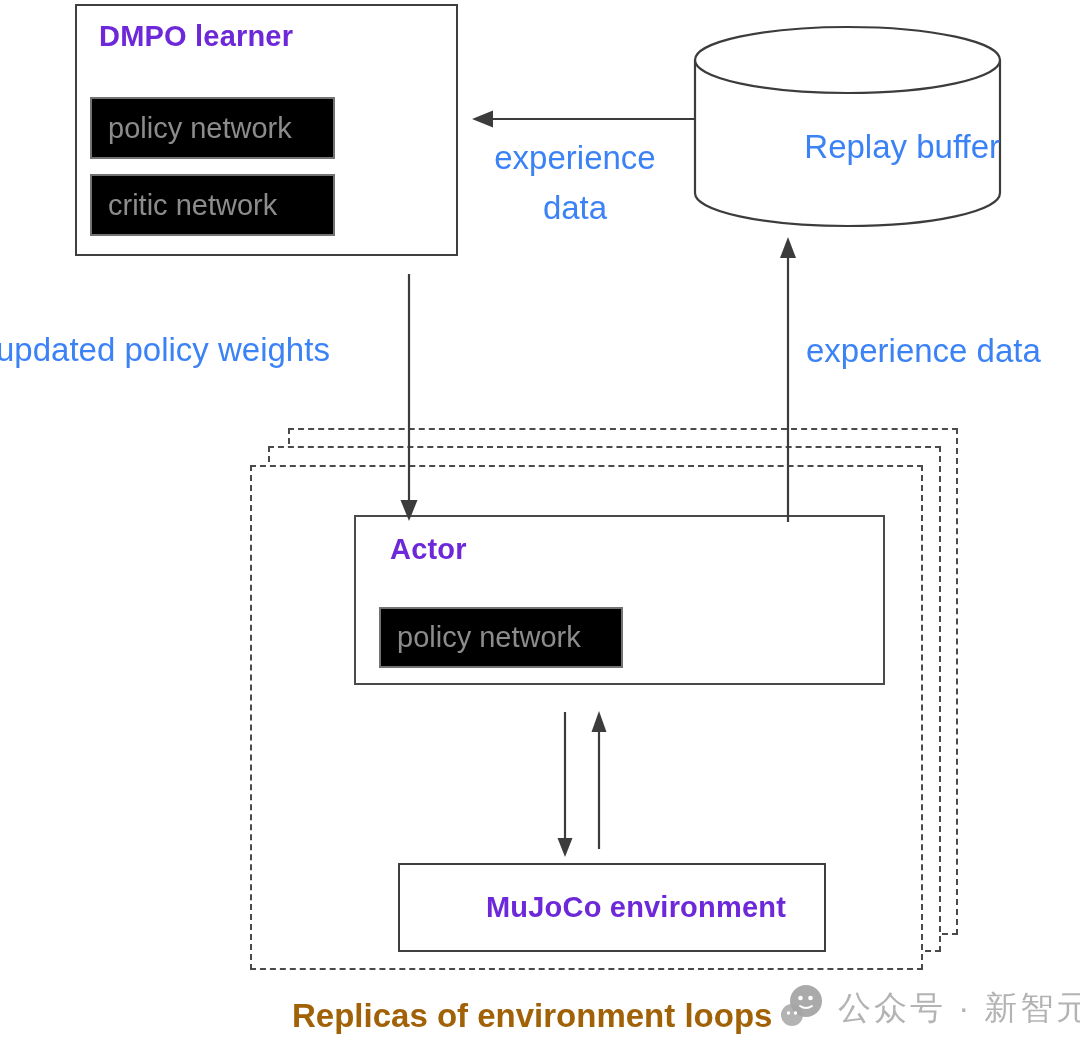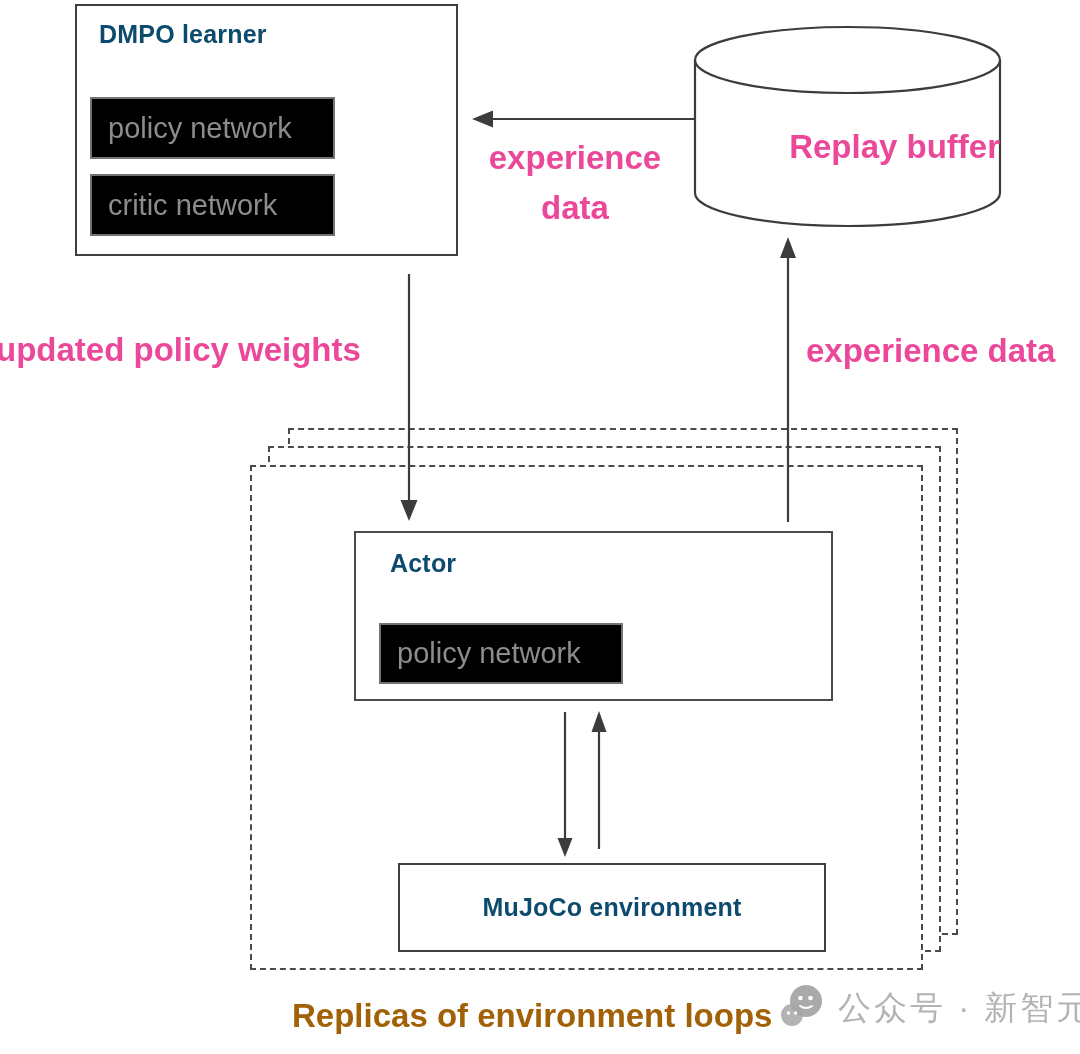--- a/index.html
+++ b/index.html
@@ -14,23 +14,23 @@
   .abs { position: absolute; }
 
   
   .box {
     position: absolute;
     border: 2.5px solid #3f3f3f;
     background: #ffffff;
     box-sizing: border-box;
   }
   .box-title {
-    font-size: 25px;
+    font-size: 29px;
     font-weight: 600;
-    color: #0c4a6e;
+    color: #6d28d9;
     letter-spacing: 0.2px;
   }
   .module-box {
     position: absolute;
     border: 2px solid #737373;
     background: #000000;
     box-sizing: border-box;
     display: flex;
     align-items: center;
   }
@@ -47,39 +47,39 @@
     position: absolute;
     border: 2px dashed #4a4a4a;
     background: #ffffff;
     box-sizing: border-box;
   }
 
   
   .flow-label {
     position: absolute;
     font-size: 33px;
-    font-weight: 700;
-    color: #ec4899;
+    font-weight: 400;
+    color: #3b82f6;
     white-space: nowrap;
   }
   .small-label {
     position: absolute;
     font-size: 27px;
     font-weight: 600;
     color: #3a3a3a;
     white-space: nowrap;
   }
 
   #label-exp-mid {
     left: 463px; top: 133px; width: 224px;
     text-align: center; white-space: normal; line-height: 50px;
   }
   #label-replay { left: 695px; top: 128px; width: 305px; text-align: right; }
   #label-mujoco { left: 0; top: 0; width: 100%; height: 100%;
-                  display: flex; align-items: center; justify-content: center; }
+                  display: flex; align-items: center; justify-content: center; padding-left: 24px; }
 
   #caption {
     position: absolute;
     left: 292px; top: 997px; width: 640px;
     text-align: left;
     font-size: 33px; font-weight: 600; color: #a16207;
     white-space: nowrap;
     z-index: 6;
   }
 
@@ -119,21 +119,21 @@
     <div class="module-box" style="left:13px; top:91px; width:245px; height:62px;">
       <span class="module-label">policy network</span>
     </div>
     <div class="module-box" style="left:13px; top:168px; width:245px; height:62px;text-align:right;">
       <span class="module-label">critic network</span>
     </div>
   </div>
 
   <div class="flow-label" id="label-replay" style="z-index:5;">Replay buffer</div>
 
-  <div class="box layer-boxes" style="left:354px; top:531px; width:479px; height:170px; border-color:#4a4a4a; z-index:3;">
+  <div class="box layer-boxes" style="left:354px; top:515px; width:531px; height:170px; border-color:#4a4a4a; z-index:3;">
     <div class="box-title" style="position:absolute; left:34px; top:16px;">Actor</div>
     <div class="module-box" style="left:23px; top:90px; width:244px; height:61px;">
       <span class="module-label">policy network</span>
     </div>
   </div>
 
   <div class="box layer-boxes" style="left:398px; top:863px; width:428px; height:89px; z-index:3;">
     <div class="box-title" id="label-mujoco">MuJoCo environment</div>
   </div>
 

